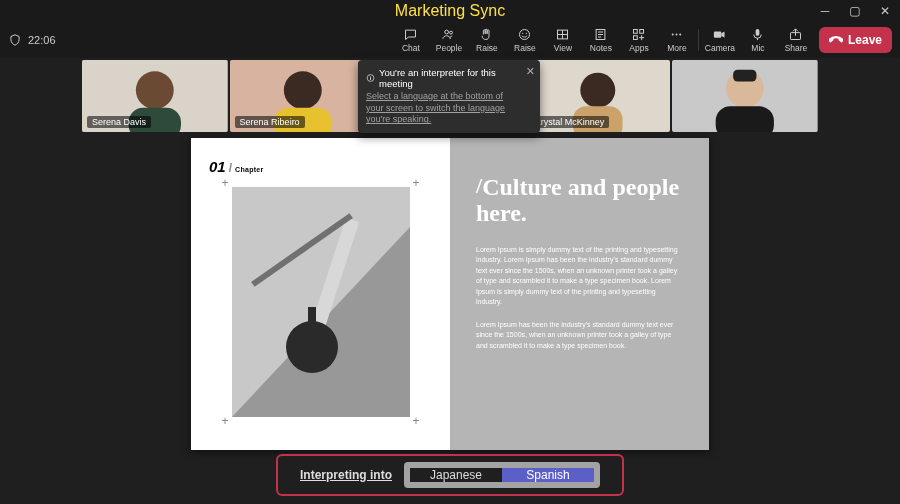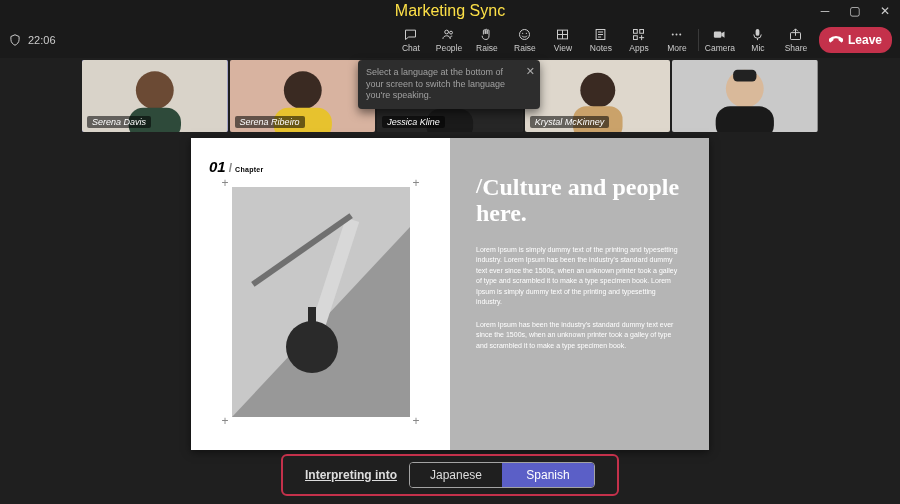--- a/index.html
+++ b/index.html
@@ -43,54 +43,53 @@
   .toolbar-spacer { flex: 1; }
   .tool-btn {
     display: flex; flex-direction: column; align-items: center; justify-content: center;
     width: 38px; height: 34px; color: #ccc; font-size: 8.5px; gap: 2px;
     border-radius: 3px;
   }
   .tool-btn svg { width: 15px; height: 15px; }
   .tool-btn .lbl { line-height: 1; }
   .tool-sep { width: 1px; height: 22px; background: #3a3a3a; margin: 0 2px; }
   .leave-btn {
-    background: #c4314b; color: #fff; border-radius: 12px;
+    background: #c4314b; color: #fff; border-radius: 6px;
     display: flex; align-items: center; gap: 5px;
     height: 26px; padding: 0 10px; font-size: 12px; font-weight: 600;
     margin-left: 4px;
   }
   .leave-btn svg { width: 14px; height: 14px; }
   
   .video-strip {
     display: flex; gap: 2px; padding: 2px 82px;
     height: 76px;
   }
   .tile {
     flex: 1; position: relative; background: #333; overflow: hidden;
     border-radius: 2px;
-    font-style: italic;
   }
   .tile.active { outline: 2px solid #5b5fc7; outline-offset: -2px; }
   .tile .name {
     position: absolute; left: 5px; bottom: 4px;
     background: rgba(0,0,0,0.55); color: #fff;
     font-size: 9px; padding: 1px 5px; border-radius: 2px;
   }
   .tile svg.bg { position: absolute; inset: 0; width: 100%; height: 100%; }
   
   .tooltip {
     position: absolute; left: 358px; top: 60px;
     width: 182px; background: #2d2d2d; border-radius: 4px;
     padding: 7px 22px 7px 8px; color: #ccc; font-size: 9px;
     box-shadow: 0 4px 10px rgba(0,0,0,0.5);
     z-index: 5;
   }
   .tooltip .tt-title { color: #fff; font-size: 9.5px; display: flex; align-items: center; gap: 4px; margin-bottom: 2px; }
   .tooltip .tt-title svg { width: 10px; height: 10px; }
-  .tooltip .tt-body { line-height: 1.3; color: #a0a0a0; }
+  .tooltip .tt-body { line-height: 1.3; color: #a0a0a0; text-decoration: underline; }
   .tooltip .tt-close { position: absolute; right: 5px; top: 5px; color: #aaa; font-size: 11px; }
   
   .stage { position: relative; padding: 4px 0 0 0; display: flex; justify-content: center; }
   .slide {
     width: 518px; height: 312px; background: #fff; display: flex;
     box-shadow: 0 2px 8px rgba(0,0,0,0.5);
   }
   .slide-left { width: 50%; padding: 20px 18px; position: relative; color: #000; }
   .chapter { font-size: 10px; font-weight: 700; display: flex; align-items: baseline; gap: 3px; }
   .chapter .num { font-size: 15px; font-style: italic; }
@@ -109,21 +108,21 @@
   .slide-right p { font-size: 7px; line-height: 1.5; margin-bottom: 12px; font-family: "Segoe UI", sans-serif; }
   
   .interp-wrap {
     position: absolute; left: 50%; transform: translateX(-50%);
     bottom: 8px; display: flex; align-items: center; gap: 12px;
     border: 2px solid #c4314b; border-radius: 6px;
     padding: 6px 22px; background: #1f1f1f;
   }
   .interp-label { color: #ddd; font-size: 12px; font-weight: 600; text-decoration: underline; }
   .lang-toggle {
-    display: flex; border: 1px solid #a3a3a3; border-radius: 4px; overflow: hidden;
+    display: flex; border: 6px solid #a3a3a3; border-radius: 4px; overflow: hidden;
     height: 26px;
   }
   .lang-btn {
     width: 92px; display: flex; align-items: center; justify-content: center;
     font-size: 12px; color: #ddd; background: #1f1f1f;
   }
   .lang-btn.selected { background: #5b5fc7; color: #ffffff; }
 </style>
 </head>
 <body>
@@ -274,20 +273,28 @@
     <svg class="bg" viewBox="0 0 100 60" preserveAspectRatio="xMidYMid slice">
         <rect width="100" height="60" fill="#c9c9c9"></rect>
         <circle cx="50" cy="25" r="13" fill="#d9b99a"></circle>
         <rect x="42" y="12" width="16" height="8" rx="3" fill="#222"></rect>
         <rect x="30" y="37" width="40" height="23" rx="10" fill="#1a1a1a"></rect>
       </svg>
   </div>
 </div>
 
 <div class="tooltip">
+  <div class="tt-title">
+    <svg viewBox="0 0 24 24">
+        <circle cx="12" cy="12" r="9" fill="none" stroke="#fff" stroke-width="1.6"></circle>
+        <rect x="11" y="10" width="2" height="7" fill="#fff"></rect>
+        <circle cx="12" cy="7.5" r="1.1" fill="#fff"></circle>
+      </svg>
+    <span>You're an interpreter for this meeting</span>
+  </div>
   <div class="tt-body">Select a language at the bottom of your screen to switch the language you're speaking.</div>
   <div class="tt-close">✕</div>
 </div>
 
 <div class="stage">
   <div class="slide">
     <div class="slide-left">
       <div class="chapter">
         <span class="num">01</span>
         <span class="slash">/</span>

